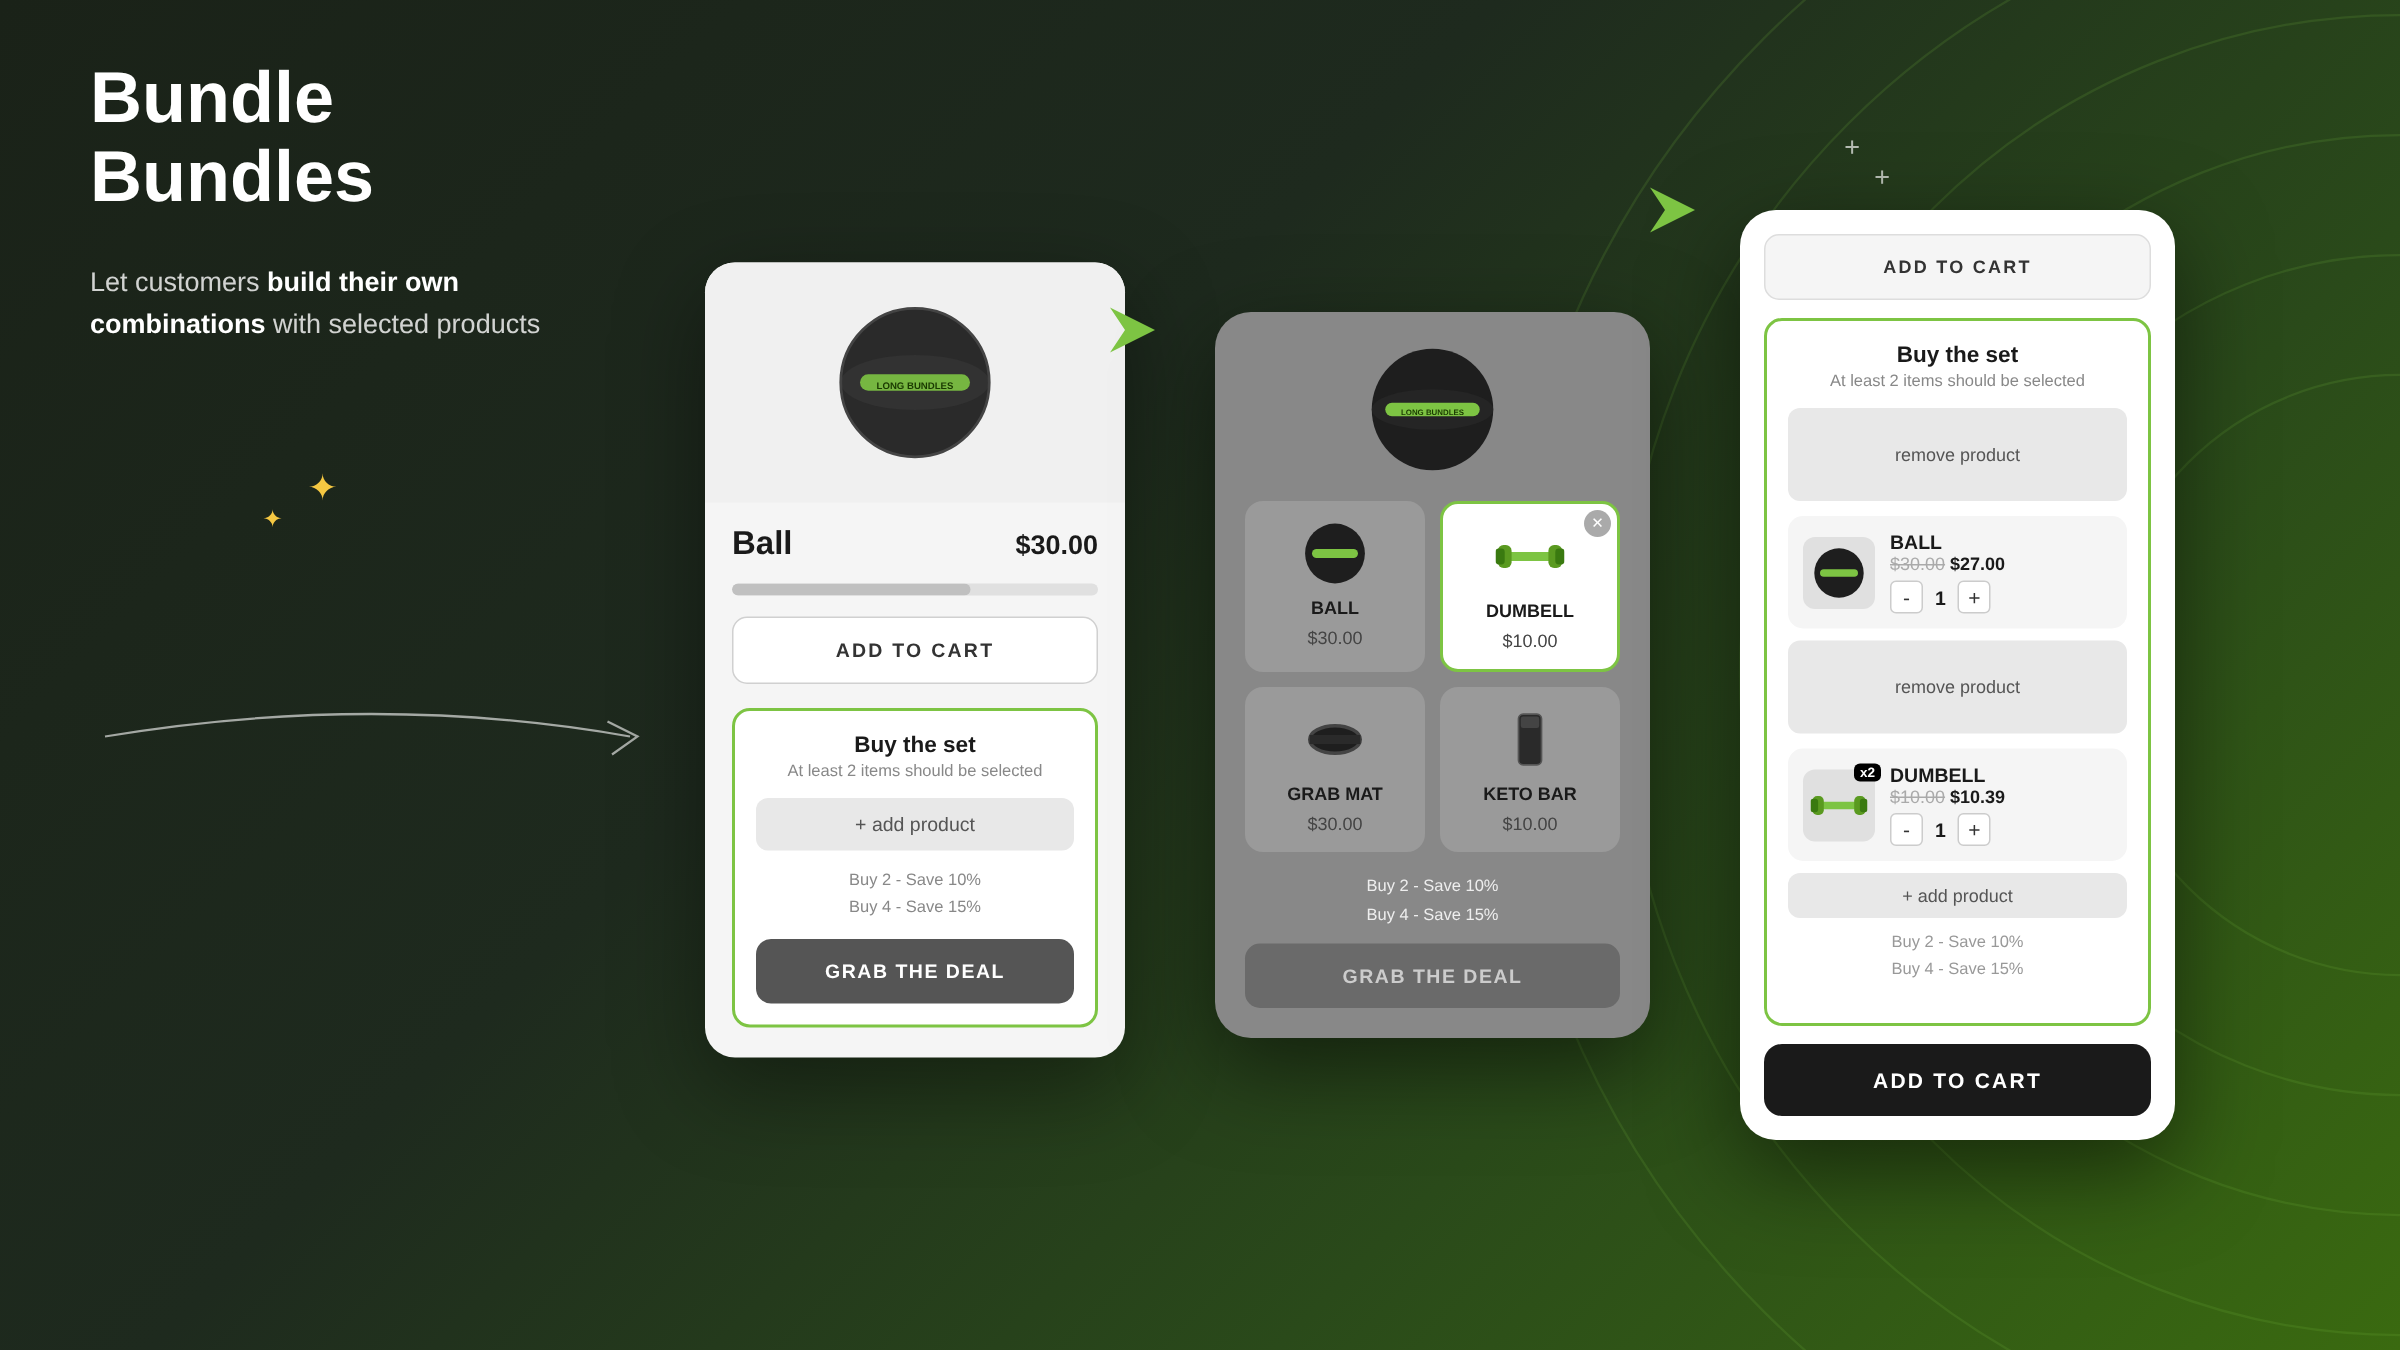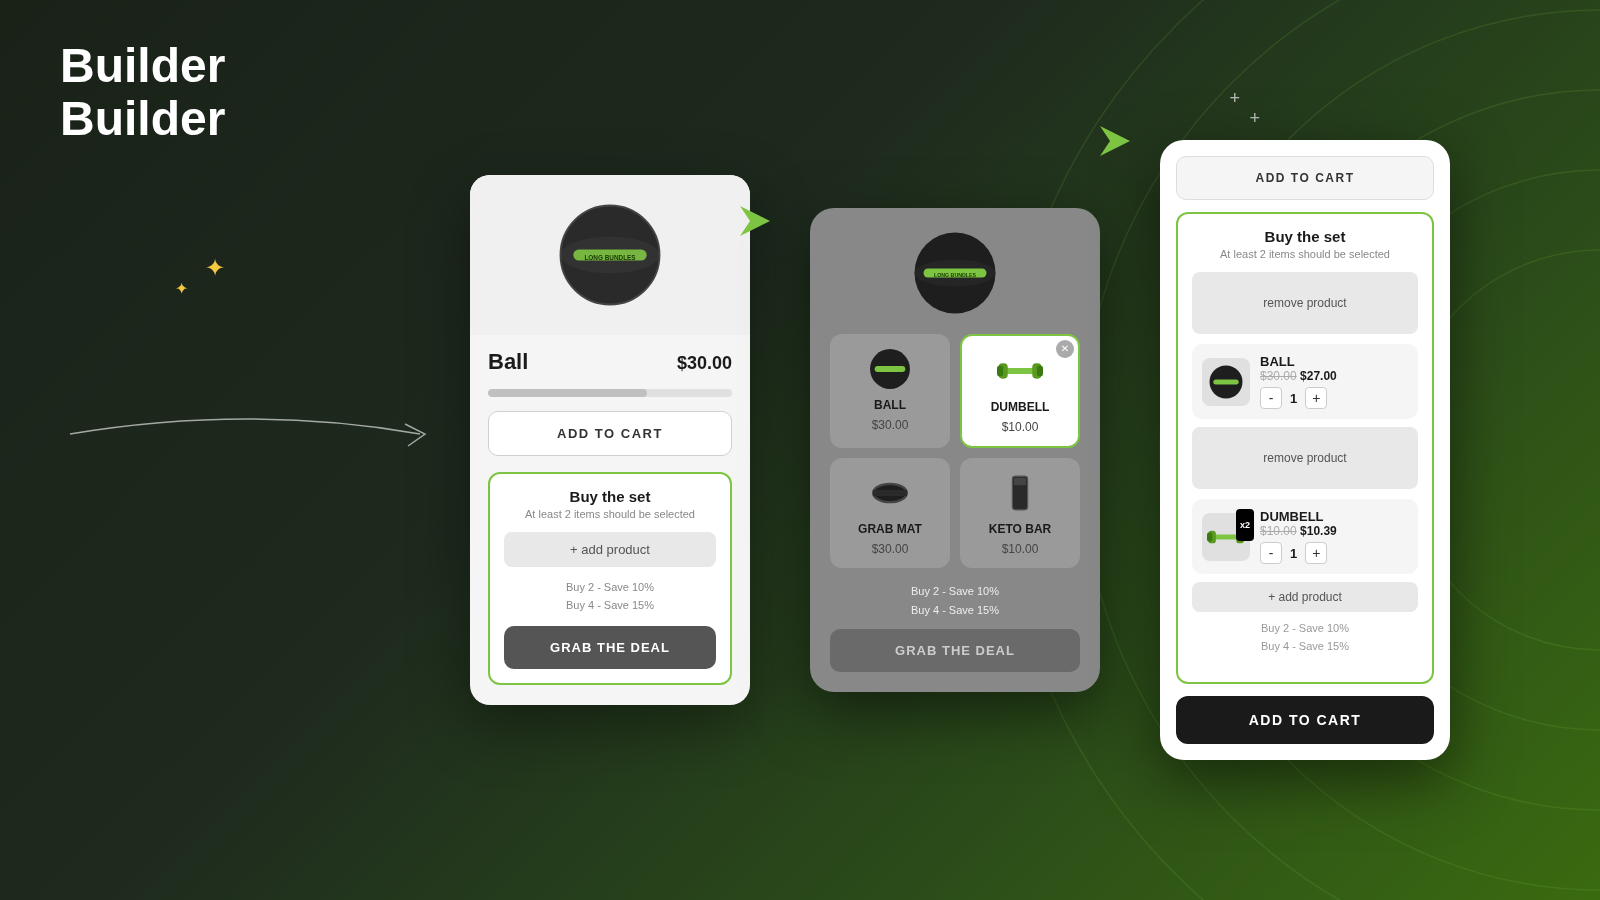--- a/index.html
+++ b/index.html
@@ -469,21 +469,21 @@
 
     .badge-x2 {
       position: absolute;
       top: -4px;
       right: -4px;
       background: #000000;
       color: white;
       font-size: 9px;
       font-weight: 700;
       border-radius: 4px;
-      padding: 11px 4px;
+      padding: 1px 4px;
     }
 
     .thumb-wrap {
       position: relative;
     }
 
     .card-3-add-btn {
       background: #e8e8e8;
       border: none;
       border-radius: 8px;
@@ -558,21 +558,24 @@
   <circle cx="700" cy="450" r="440" stroke="#7dc443" stroke-width="1.5" fill="none"></circle>
   <circle cx="700" cy="450" r="520" stroke="#7dc443" stroke-width="1.5" fill="none"></circle>
   <circle cx="700" cy="450" r="600" stroke="#7dc443" stroke-width="1.5" fill="none"></circle>
 </svg>
 
 <div class="plus-cross" style="top:88px; right:360px;">+</div>
 <div class="plus-cross" style="top:108px; right:340px;">+</div>
 
 <div class="left-panel">
 
-  <h1 class="hero-title">Builder Builder</h1>
+  <h1 class="hero-title">Bundle Bundles</h1>
+  <p class="hero-desc">
+    <span>Let customers </span><strong>build their own combinations</strong><span> with selected products</span>
+  </p>
 
   <div style="position:relative; margin-top: 80px;">
     <span class="sparkle-shape" style="position:absolute; left:145px; top:0;">✦</span>
     <span class="sparkle-shape" style="position:absolute; left:115px; top:25px; font-size:16px;">✦</span>
   </div>
 
   <div style="margin-top: 140px;">
     <svg width="380" height="60" viewBox="0 0 380 60" fill="none">
       <path d="M10 40 Q190 10 360 40" stroke="white" stroke-width="1.5" fill="none" opacity="0.6"></path>
       <path d="M345 30 L365 40 L348 52" stroke="white" stroke-width="1.5" fill="none" opacity="0.6"></path>

